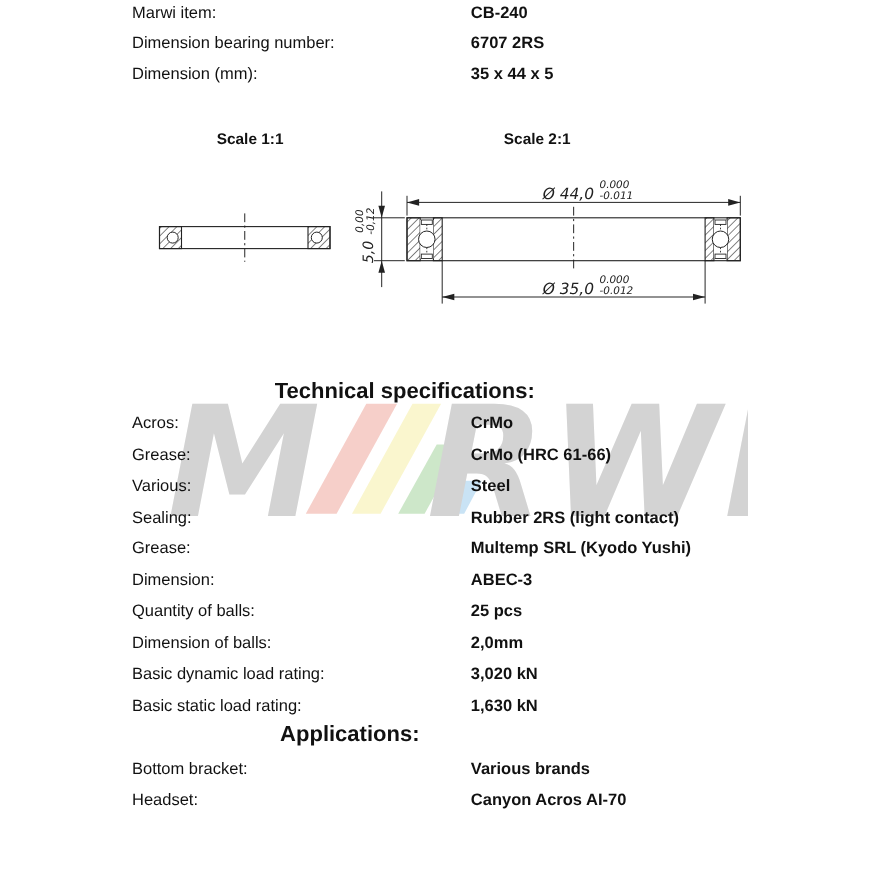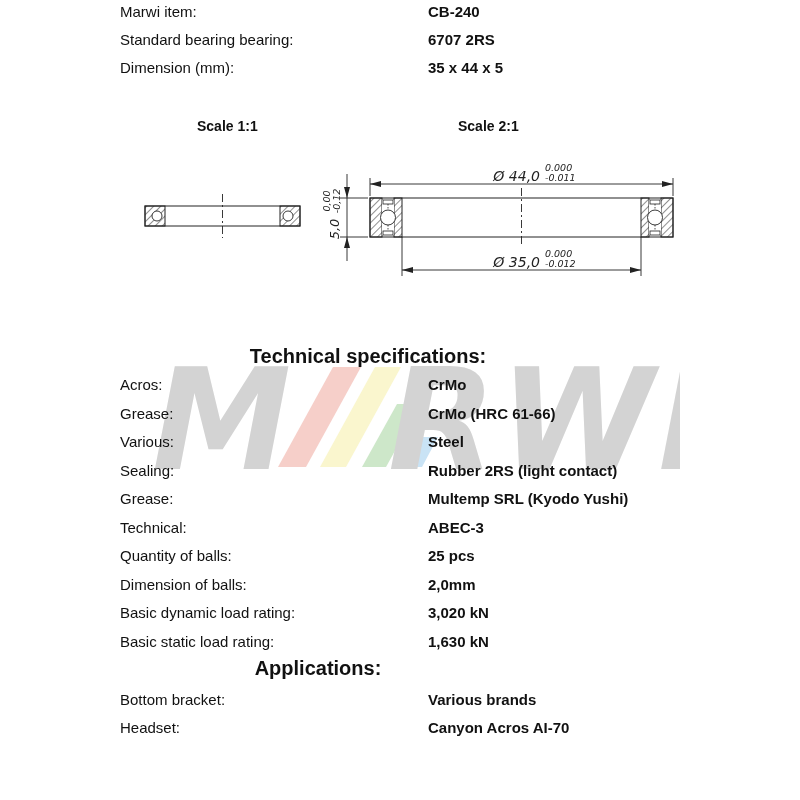--- a/index.html
+++ b/index.html
@@ -28,21 +28,21 @@
   .wm-letter{font-weight:bold;font-style:italic;fill:#d3d3d3;font-size:140px;}
 </style>
 </head>
 <body>
 
 <div class="row" style="top:3px">
   <span class="lbl">Marwi item:</span>
   <span class="val">CB-240</span>
 </div>
 <div class="row" style="top:31px">
-  <span class="lbl">Standard bearing bearing:</span>
+  <span class="lbl">Dimension bearing number:</span>
   <span class="val">6707 2RS</span>
 </div>
 <div class="row" style="top:59px">
   <span class="lbl">Dimension (mm):</span>
   <span class="val">35 x 44 x 5</span>
 </div>
 
 <div class="scale-label" style="left:197px">Scale 1:1</div>
 <div class="scale-label" style="left:458px">Scale 2:1</div>
 
@@ -153,21 +153,21 @@
 </div>
 <div class="row" style="top:462px">
   <span class="lbl">Sealing:</span>
   <span class="val">Rubber 2RS (light contact)</span>
 </div>
 <div class="row" style="top:490px">
   <span class="lbl">Grease:</span>
   <span class="val">Multemp SRL (Kyodo Yushi)</span>
 </div>
 <div class="row" style="top:519px">
-  <span class="lbl">Technical:</span>
+  <span class="lbl">Dimension:</span>
   <span class="val">ABEC-3</span>
 </div>
 <div class="row" style="top:547px">
   <span class="lbl">Quantity of balls:</span>
   <span class="val">25 pcs</span>
 </div>
 <div class="row" style="top:576px">
   <span class="lbl">Dimension of balls:</span>
   <span class="val">2,0mm</span>
 </div>

